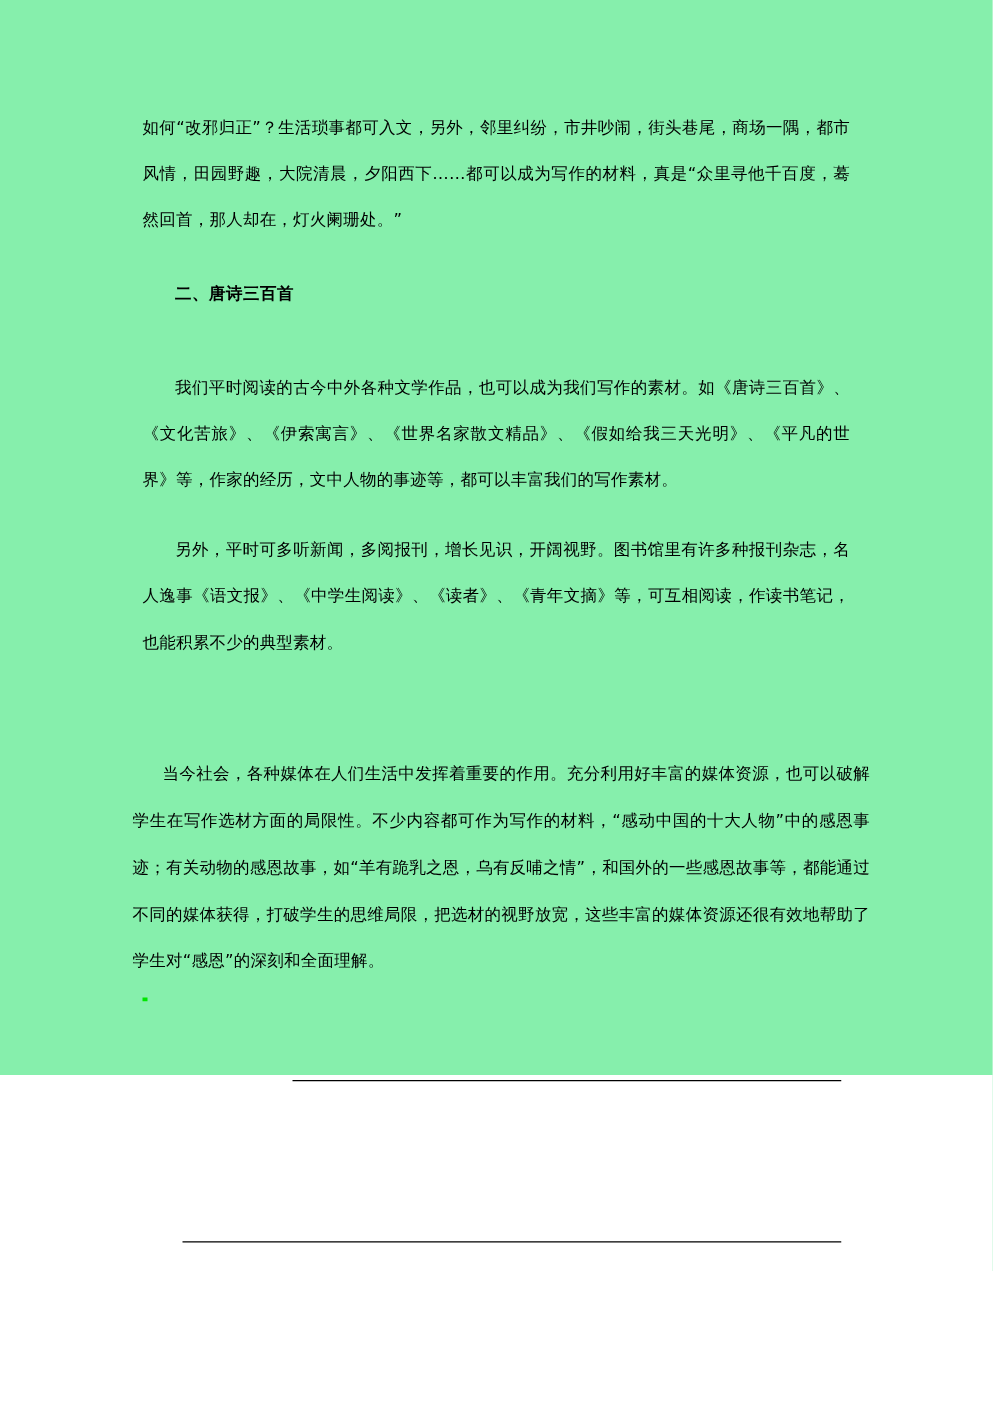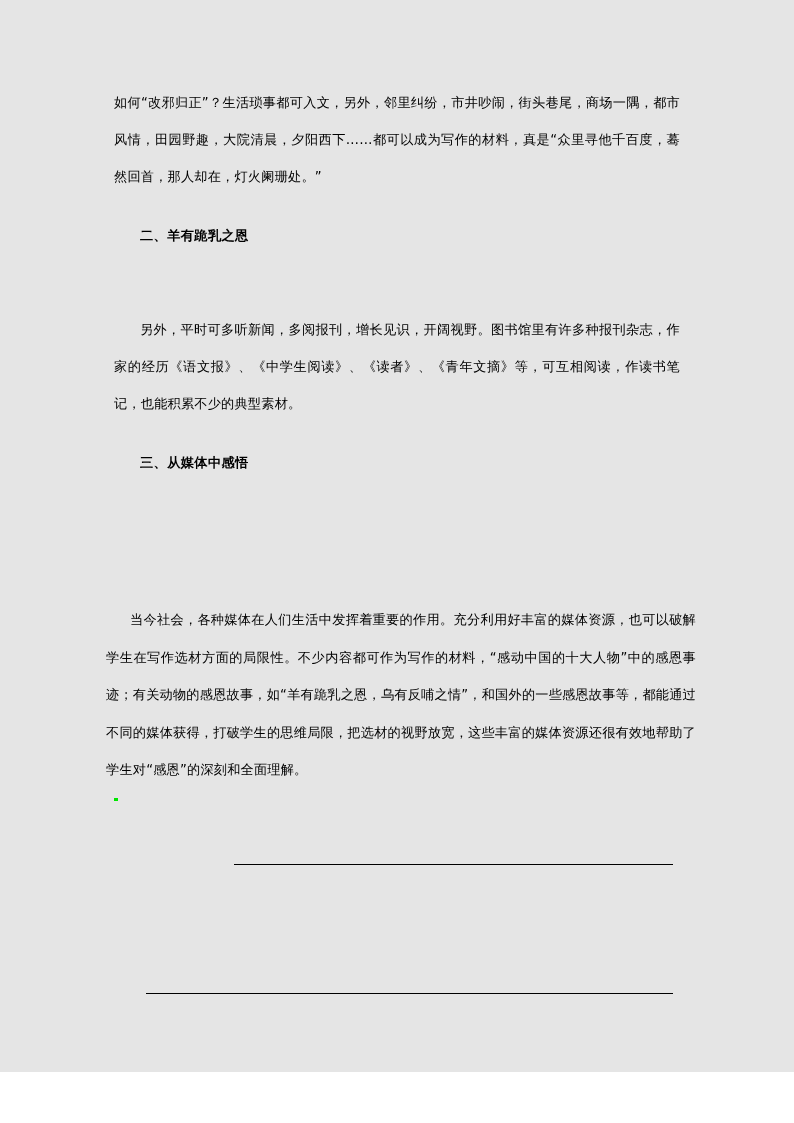--- a/index.html
+++ b/index.html
@@ -14,22 +14,22 @@
     font-family: "DejaVu Sans", "Liberation Sans", sans-serif;
     color: #000000;
     overflow: hidden;
   }
 
   .page {
     position: absolute;
     left: 0;
     top: 0;
     width: 794px;
-    height: 1072px;
-    background: #e5e5e5;
+    height: 860px;
+    background: #86efac;
   }
 
   
   .content {
     position: absolute;
     left: 114px;
     top: 84px;
     width: 566px;
   }
 
@@ -140,35 +140,35 @@
 <body>
 
 <div class="page">
 
   <div class="content">
 
     <p class="para">如何“改邪归正”？生活琐事都可入文，另外，邻里纠纷，市井吵闹，街头巷尾，商场一隅，都市风情，田园野趣，大院清晨，夕阳西下……都可以成为写作的材料，真是“众里寻他千百度，蓦然回首，那人却在，灯火阑珊处。”</p>
 
     <div class="gap-md"></div>
 
-    <h2 class="heading">二、羊有跪乳之恩</h2>
+    <h2 class="heading">二、唐诗三百首</h2>
 
     <div class="gap-sm"></div>
 
 
     <div class="gap-sm"></div>
 
+    <p class="para indent">我们平时阅读的古今中外各种文学作品，也可以成为我们写作的素材。如《唐诗三百首》、《文化苦旅》、《伊索寓言》、《世界名家散文精品》、《假如给我三天光明》、《平凡的世界》等，作家的经历，文中人物的事迹等，都可以丰富我们的写作素材。</p>
 
     <div class="gap-sm"></div>
 
-    <p class="para indent">另外，平时可多听新闻，多阅报刊，增长见识，开阔视野。图书馆里有许多种报刊杂志，作家的经历《语文报》、《中学生阅读》、《读者》、《青年文摘》等，可互相阅读，作读书笔记，也能积累不少的典型素材。</p>
+    <p class="para indent">另外，平时可多听新闻，多阅报刊，增长见识，开阔视野。图书馆里有许多种报刊杂志，名人逸事《语文报》、《中学生阅读》、《读者》、《青年文摘》等，可互相阅读，作读书笔记，也能积累不少的典型素材。</p>
 
     <div class="gap-md"></div>
 
-    <h2 class="heading">三、从媒体中感悟</h2>
 
   </div>
 
   <div class="wide-block">
     <p class="para indent">当今社会，各种媒体在人们生活中发挥着重要的作用。充分利用好丰富的媒体资源，也可以破解学生在写作选材方面的局限性。不少内容都可作为写作的材料，“感动中国的十大人物”中的感恩事迹；有关动物的感恩故事，如“羊有跪乳之恩，乌有反哺之情”，和国外的一些感恩故事等，都能通过不同的媒体获得，打破学生的思维局限，把选材的视野放宽，这些丰富的媒体资源还很有效地帮助了学生对“感恩”的深刻和全面理解。</p>
   </div>
 
   <div class="highlight-row">
     <span class="highlight"></span>
   </div>

